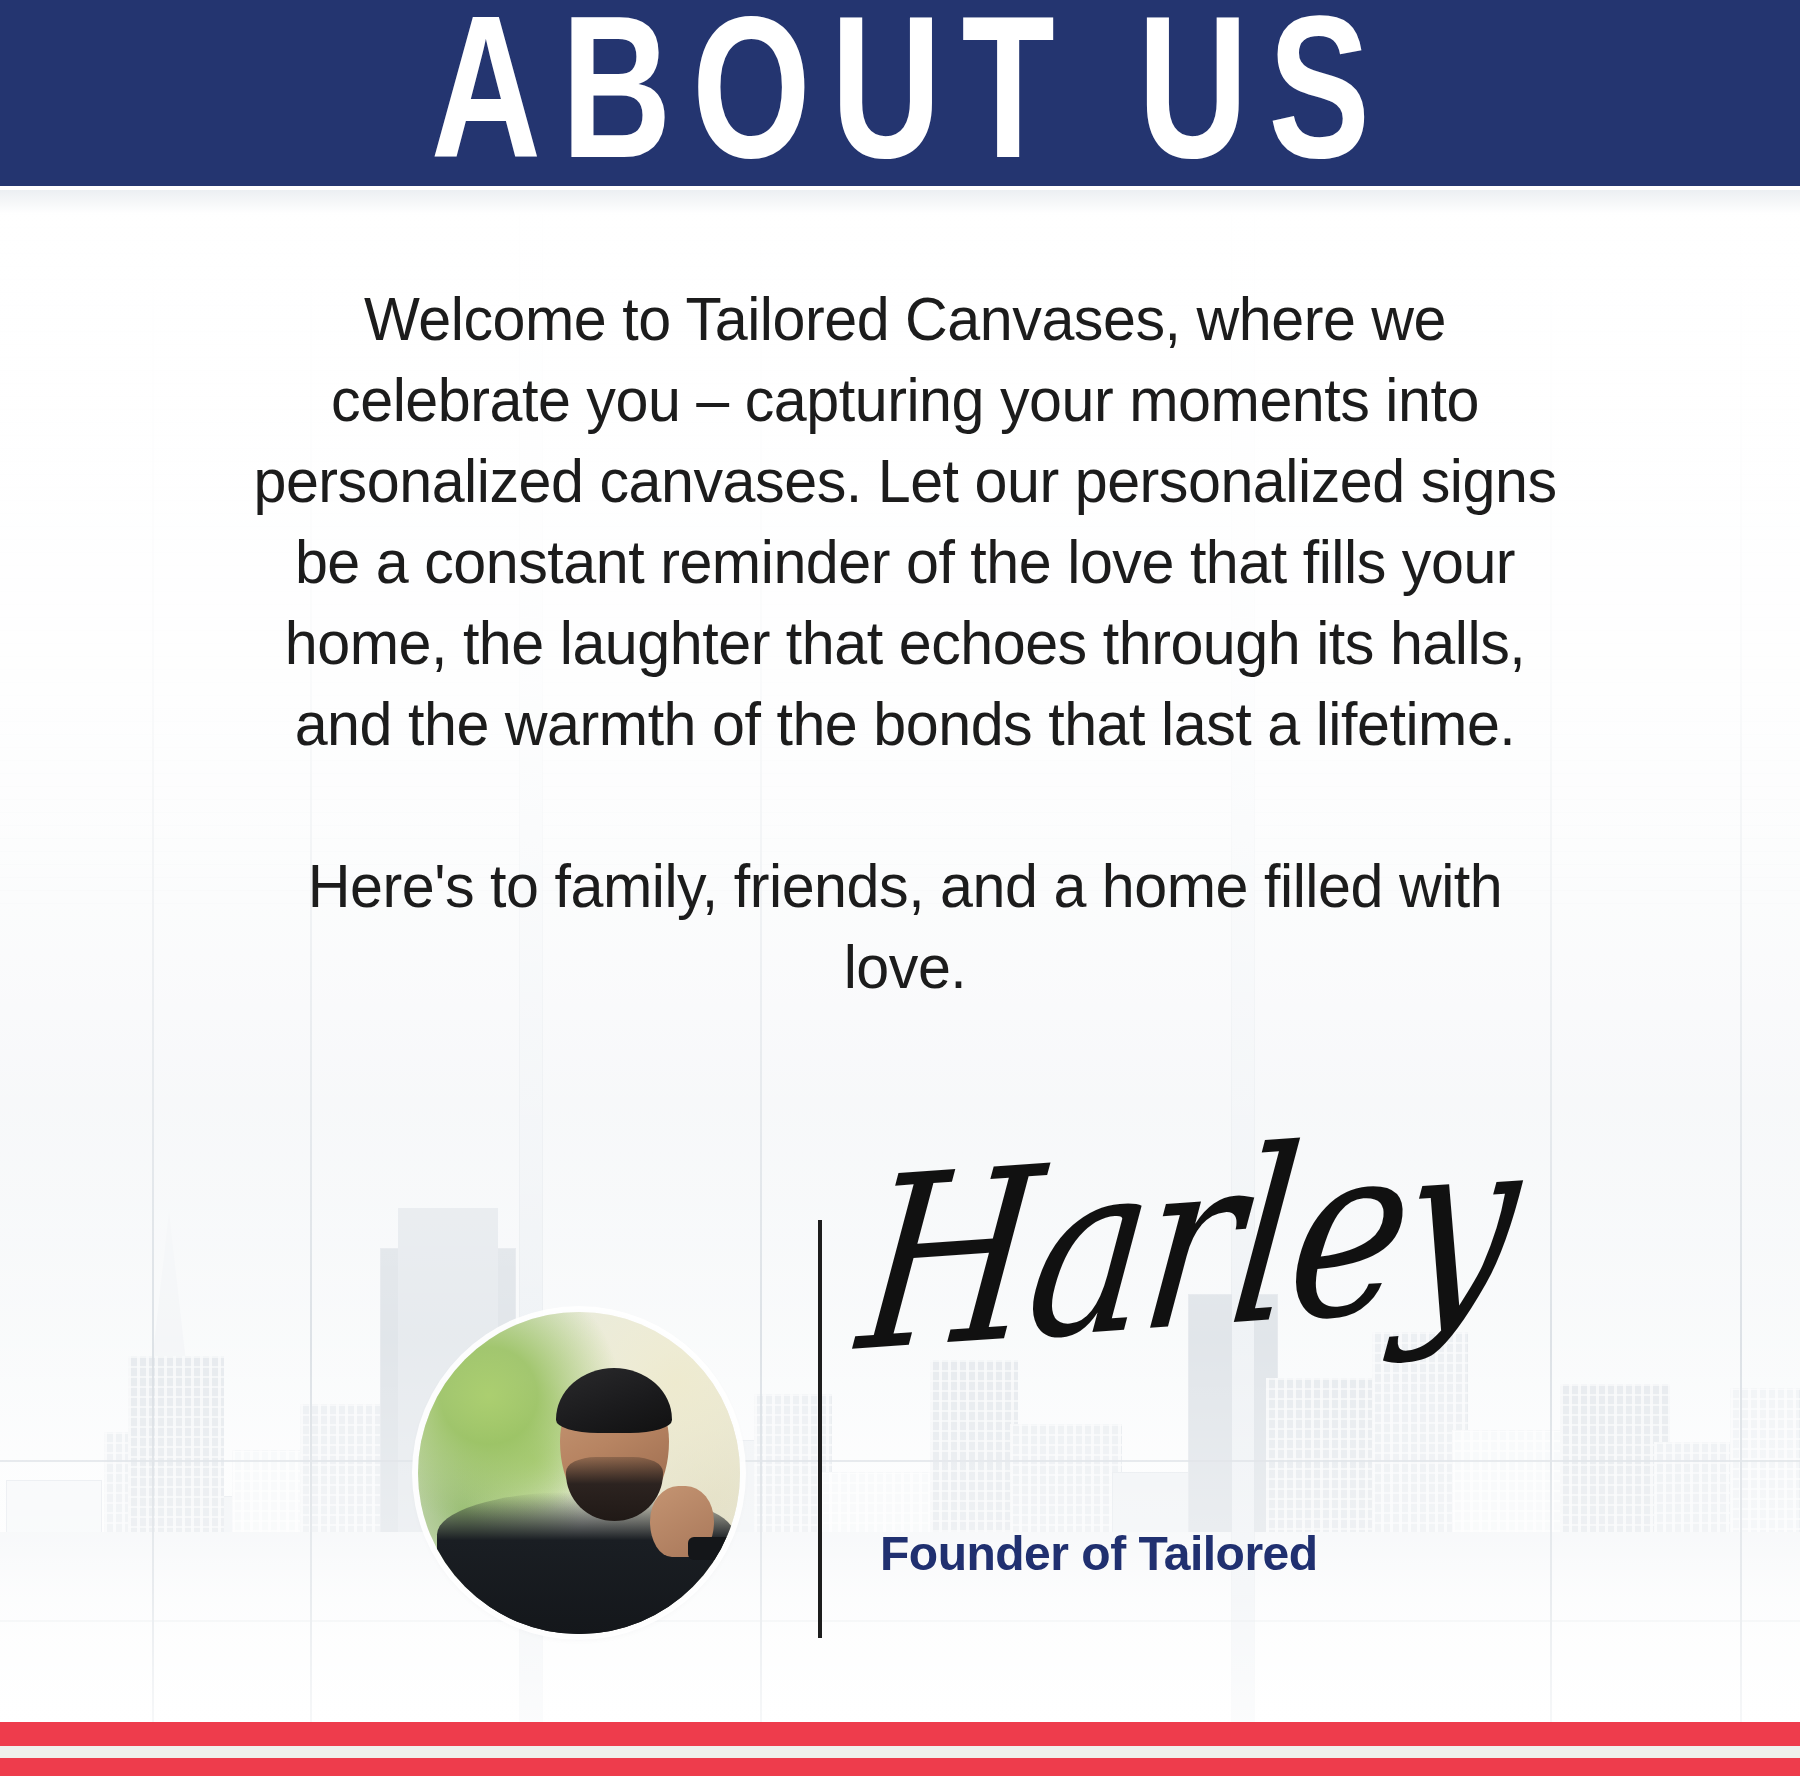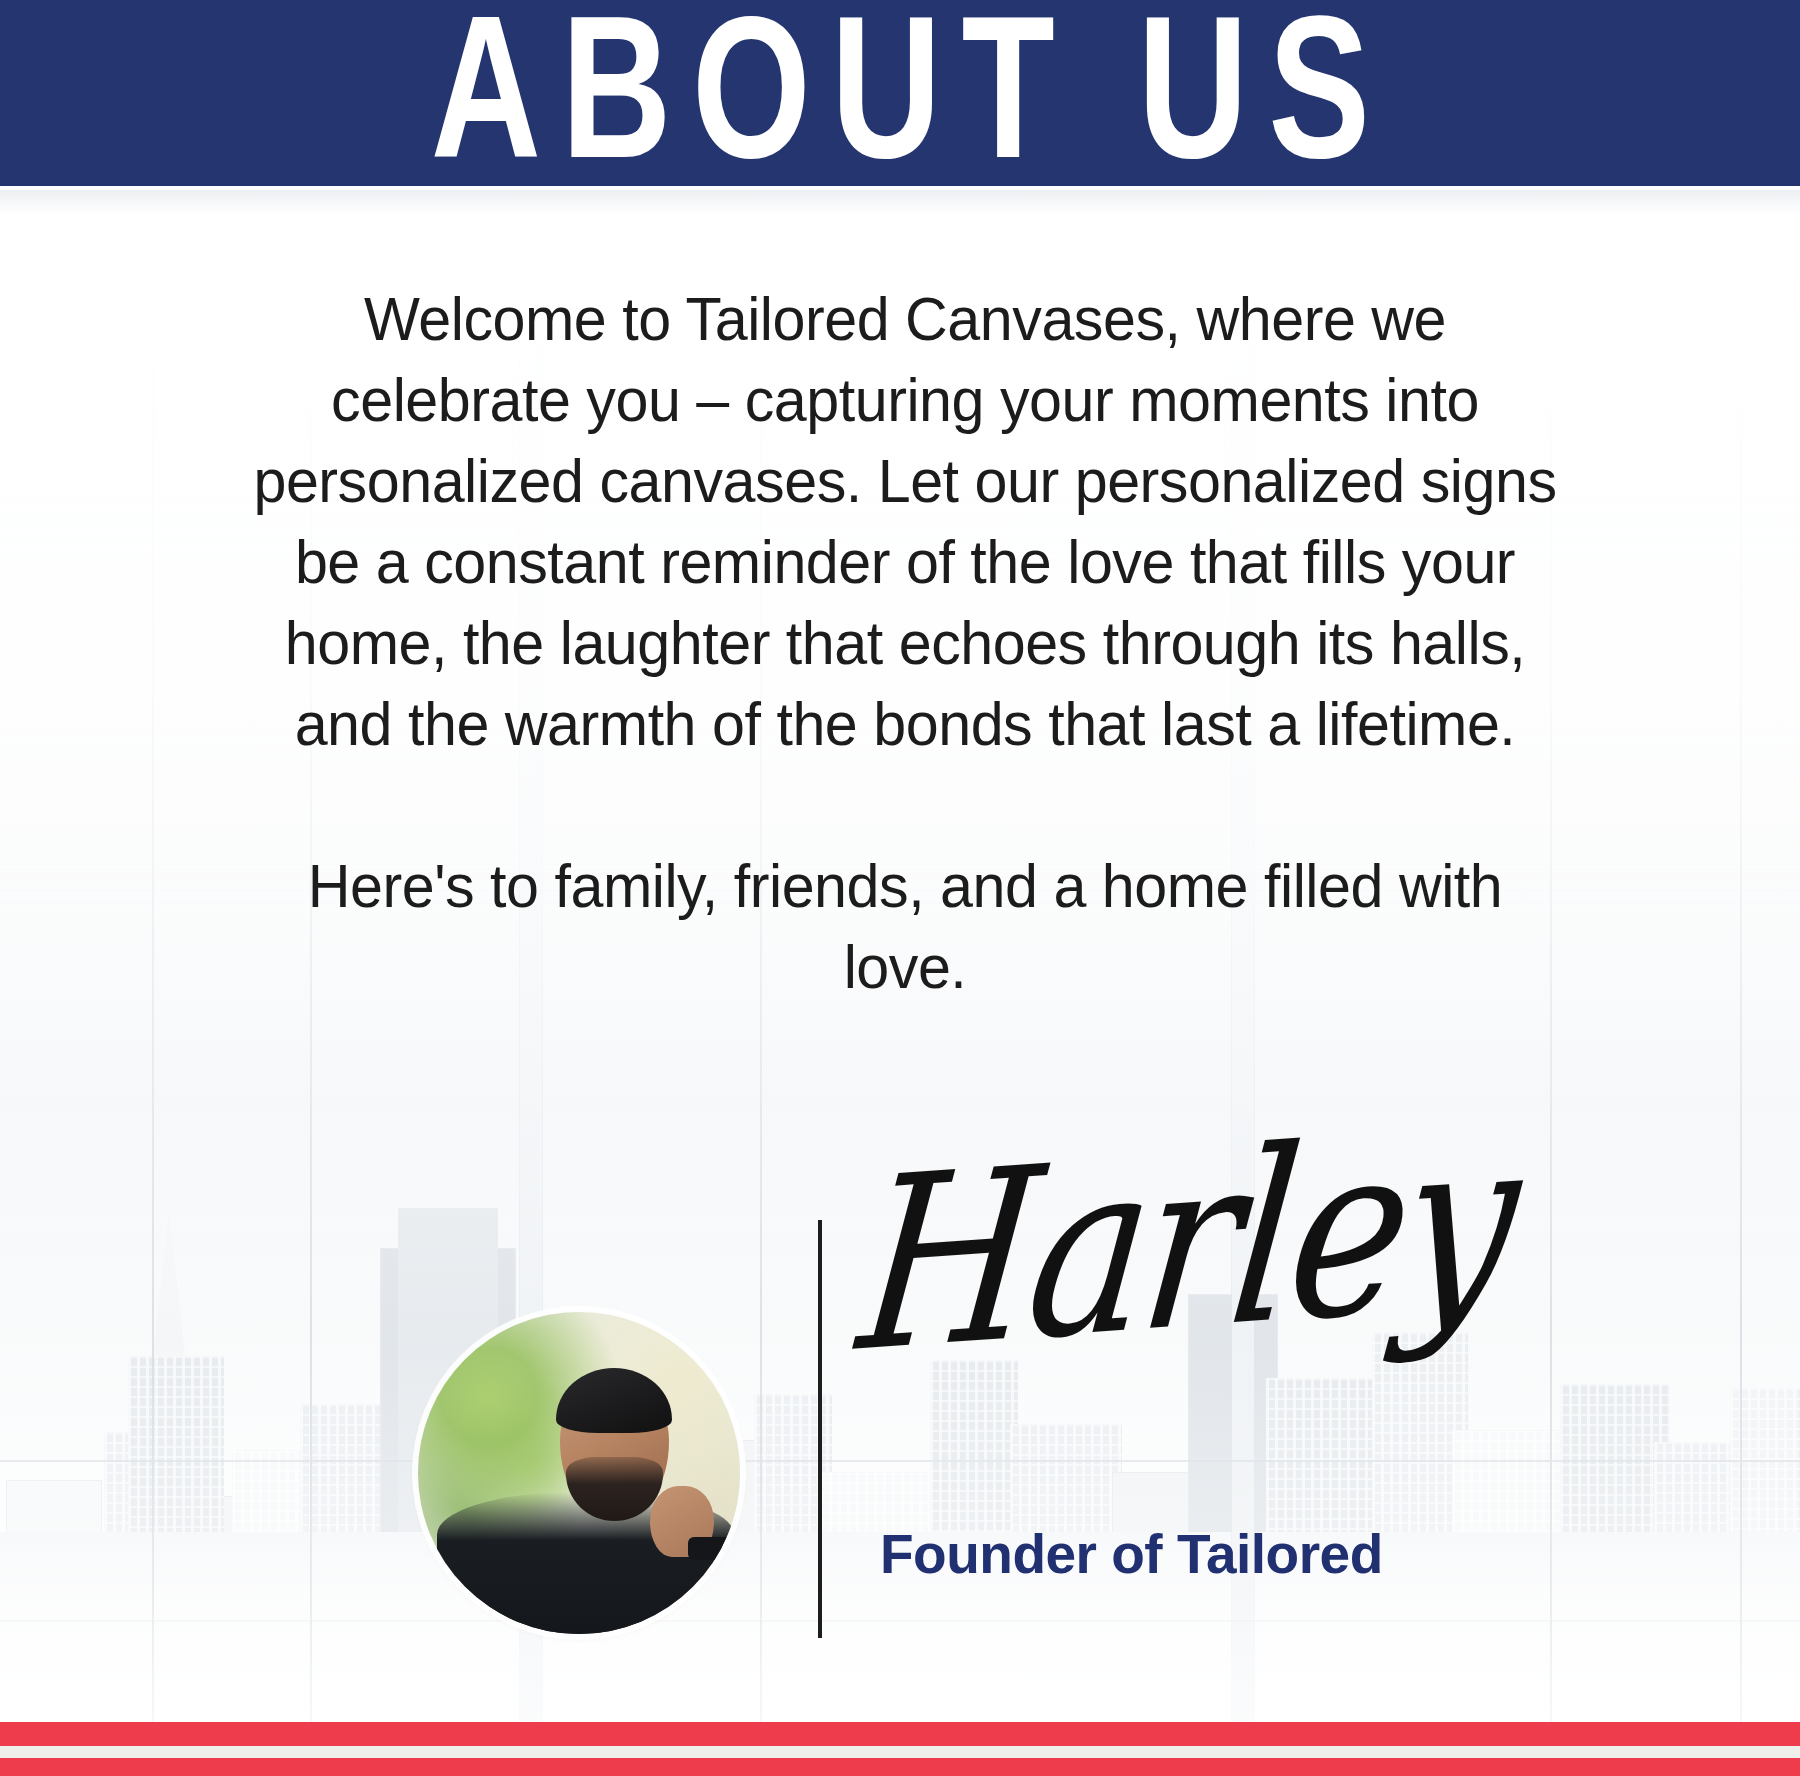--- a/index.html
+++ b/index.html
@@ -301,21 +301,21 @@
     white-space: nowrap;
   }
 
   .founder-role {
     position: absolute;
     left: 880px;
     top: 232px;
     width: 600px;
     color: #203070;
     font-family: "Liberation Sans", sans-serif;
-    font-size: 55px;
+    font-size: 48px;
     line-height: 64px;
     font-weight: 700;
     letter-spacing: -.5px;
   }
 
   
   .bar {
     position: absolute;
     left: 0;
     width: 1800px;

